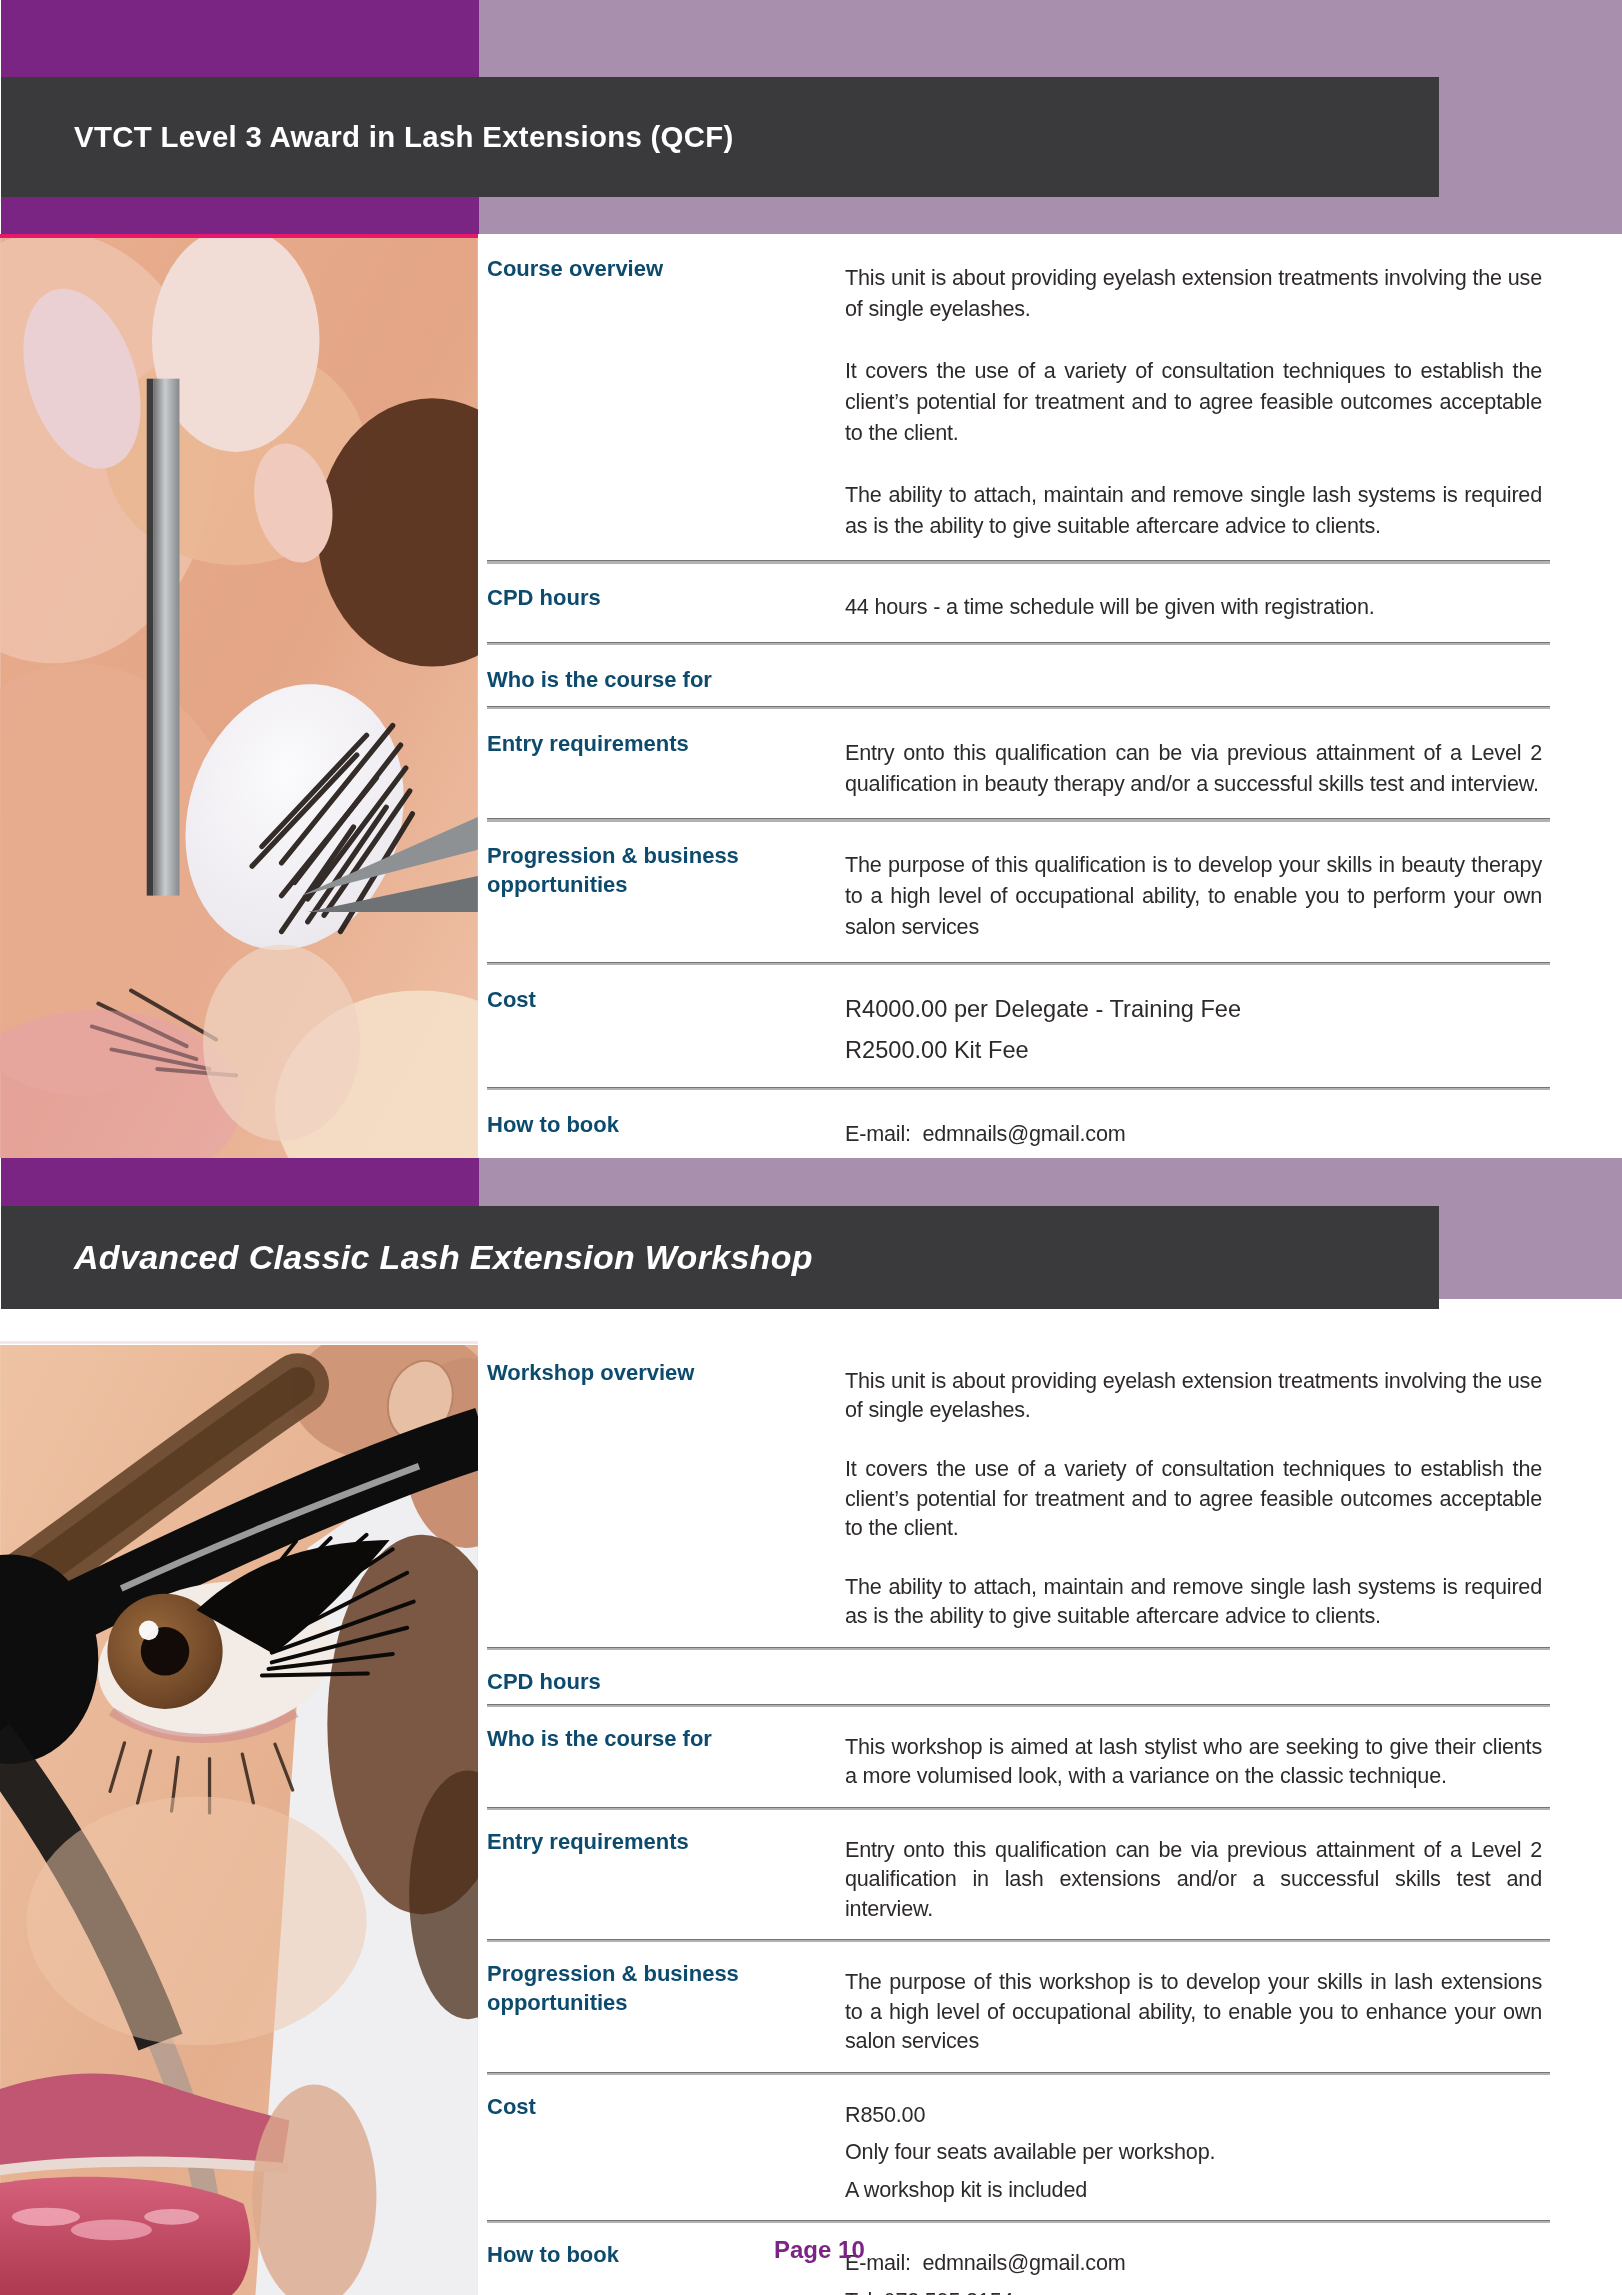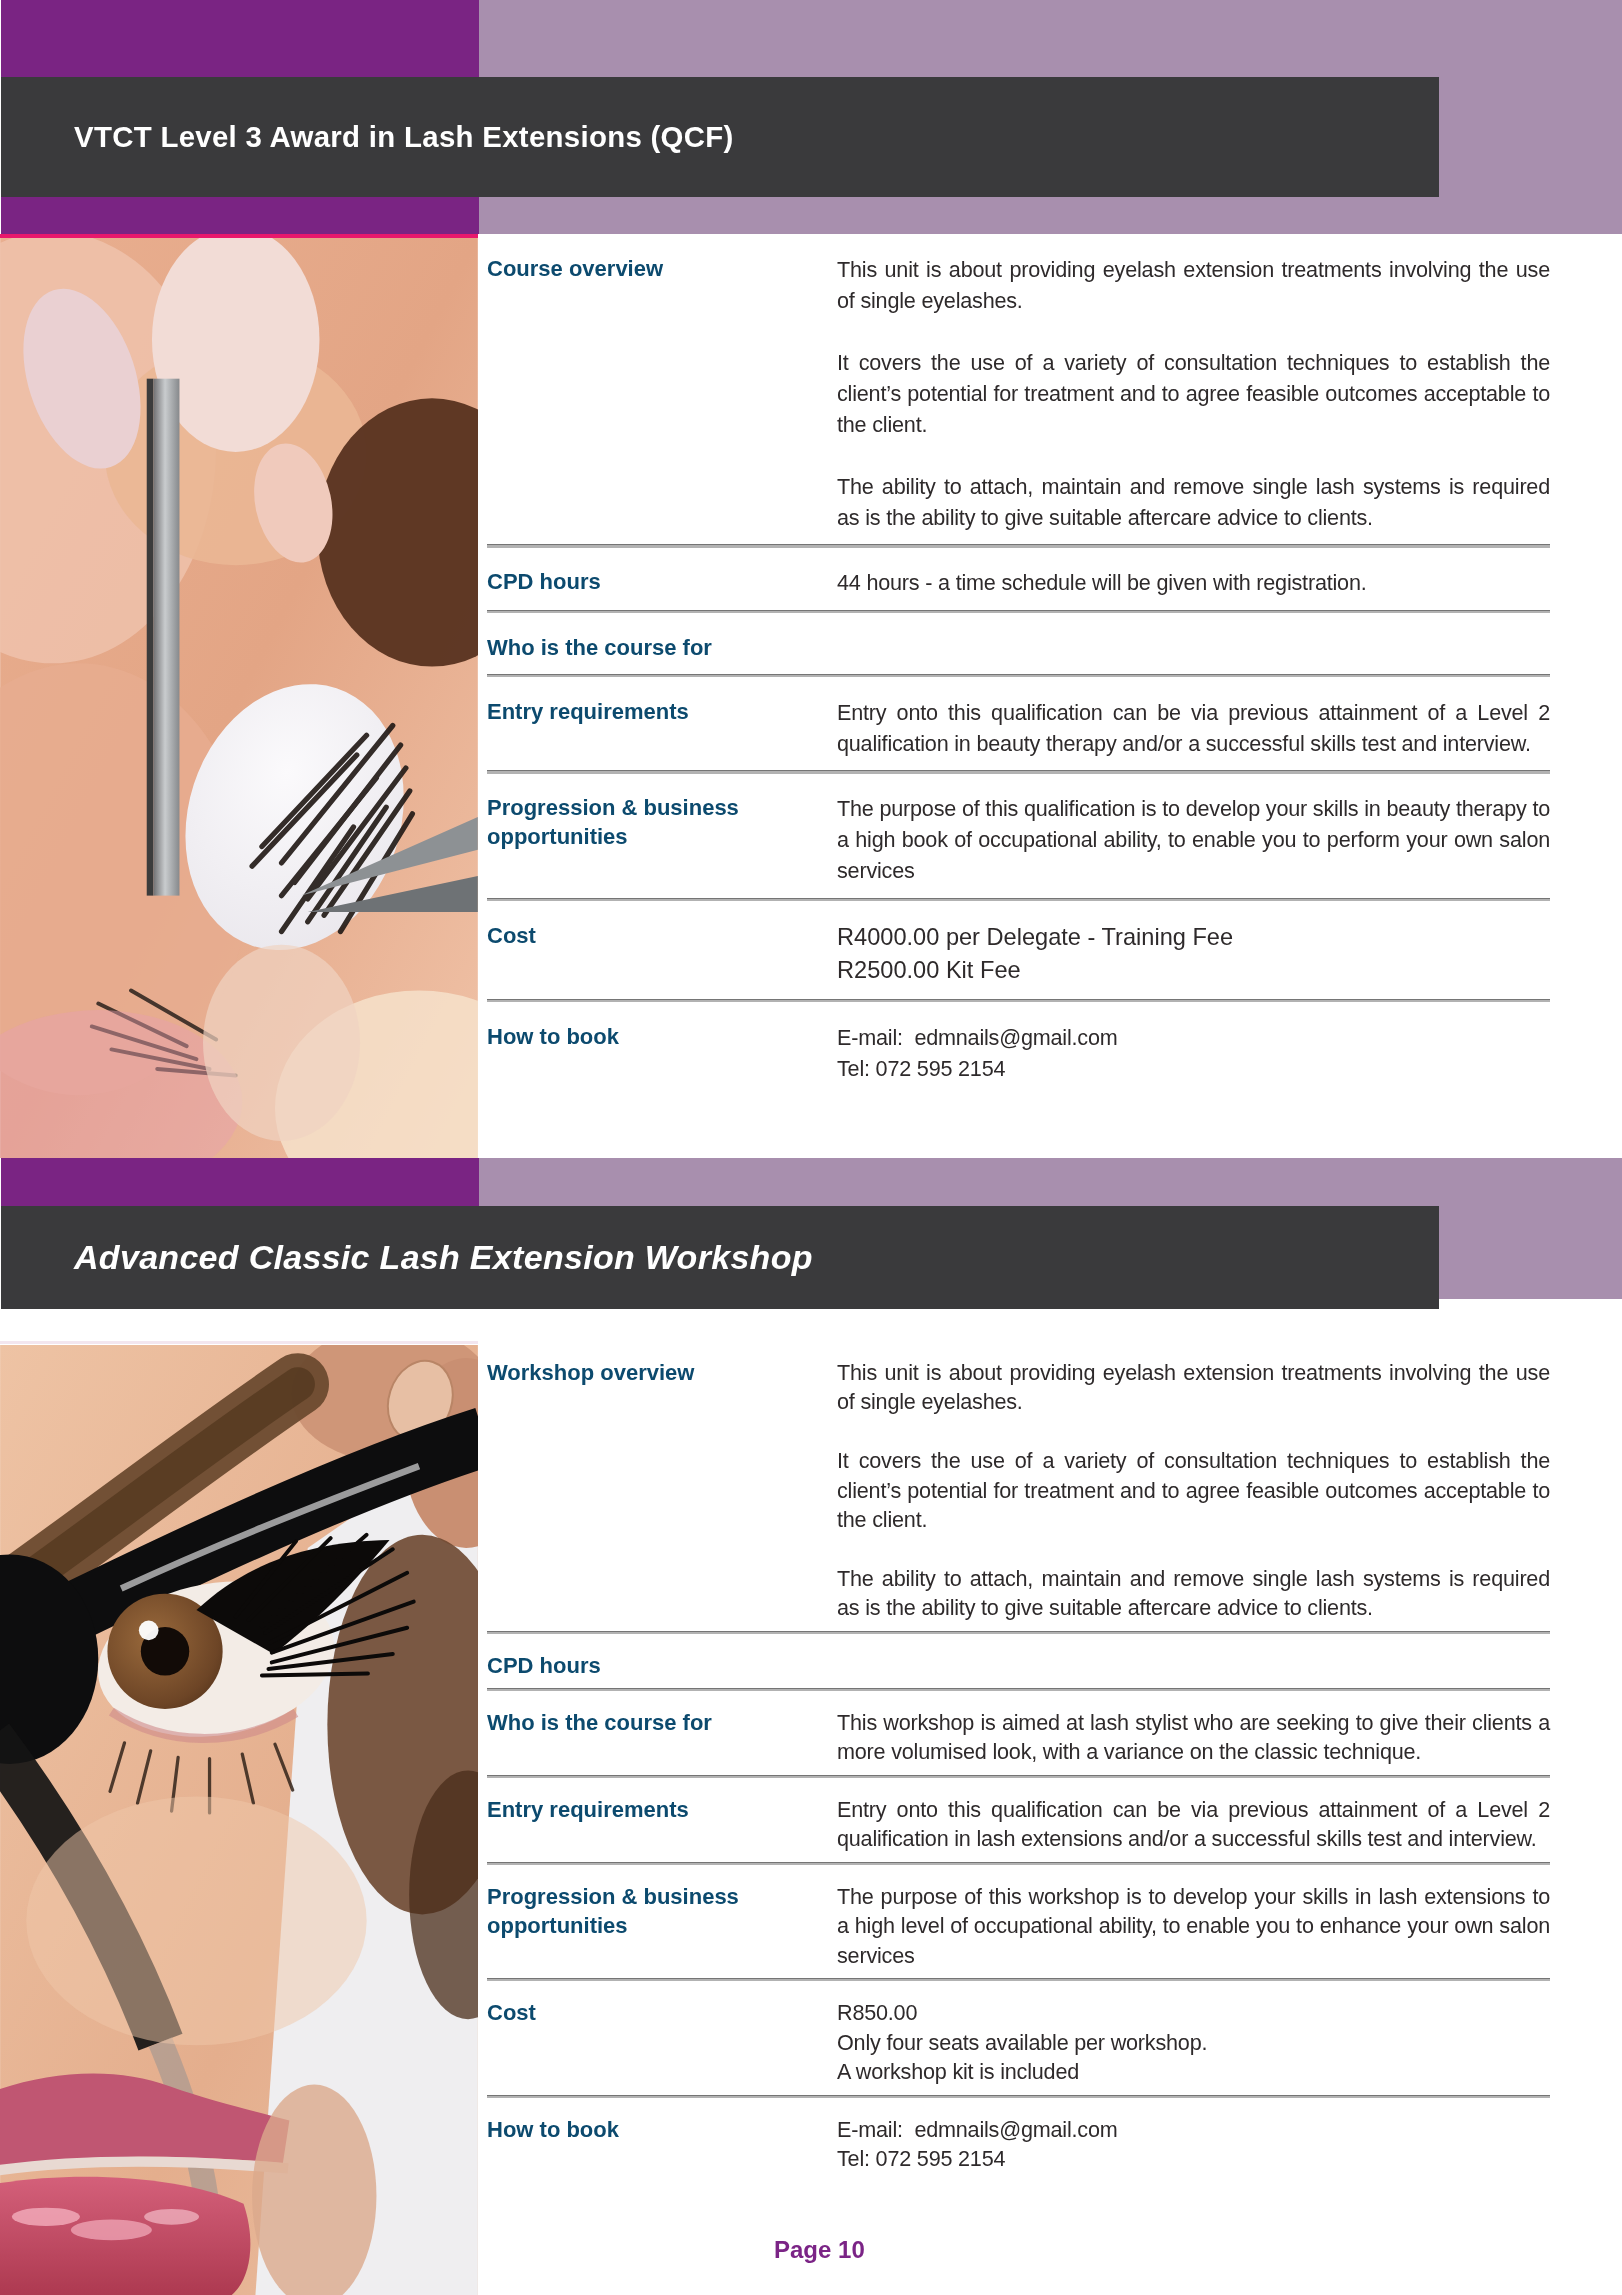--- a/index.html
+++ b/index.html
@@ -24,21 +24,21 @@
   .photo{position:absolute;left:0;top:3.9px;width:478px;margin:0;overflow:hidden;line-height:0;}
   .photo svg{display:block;}
   
   .dtable{position:absolute;left:487px;top:0;width:1063px;}
   .trow{display:flex;padding:19.6px 0 11.8px;}
   .sec2 .trow{padding:17px 0 7.9px;}
   .tlabel{flex:0 0 350px;box-sizing:border-box;padding-right:27.5px;
           font-weight:bold;font-size:22px;line-height:29px;color:#0c4a6e;}
   .tvalue{flex:1;font-size:21.6px;line-height:31px;letter-spacing:-0.2px;text-align:justify;}
   .sec2 .tvalue{line-height:29.4px;}
-  .tvalue p{margin:0;white-space:pre-wrap;}
+  .tvalue p{margin:8px;white-space:pre-wrap;}
   .tvalue.spaced p + p{margin-top:31px;}
   .sec2 .tvalue.spaced p + p{margin-top:29.4px;}
   .tvalue.alt{font-size:23.6px;line-height:33px;letter-spacing:0;text-align:left;}
   .divider{height:3.3px;background:linear-gradient(to bottom,#757575 0 1.3px,#b2b2b2 1.3px 100%);}
   
   .footer-page{position:absolute;left:774px;font-weight:bold;font-size:24px;color:#7b2486;}
 </style>
 </head>
 <body>
 
@@ -135,21 +135,21 @@
         <div class="trow">
           <div class="tlabel">Entry requirements</div>
           <div class="tvalue">
             <p>Entry onto this qualification can be via previous attainment of a Level 2 qualification in beauty therapy and/or a successful skills test and interview.</p>
           </div>
         </div>
         <div class="divider"></div>
         <div class="trow">
           <div class="tlabel">Progression &amp; business opportunities</div>
           <div class="tvalue">
-            <p>The purpose of this qualification is to develop your skills in beauty therapy to a high book of occupational ability, to enable you to perform your own salon services</p>
+            <p>The purpose of this qualification is to develop your skills in beauty therapy to a high level of occupational ability, to enable you to perform your own salon services</p>
           </div>
         </div>
         <div class="divider"></div>
         <div class="trow">
           <div class="tlabel">Cost</div>
           <div class="tvalue alt">
             <p>R4000.00 per Delegate - Training Fee</p>
             <p>R2500.00 Kit Fee</p>
           </div>
         </div>

